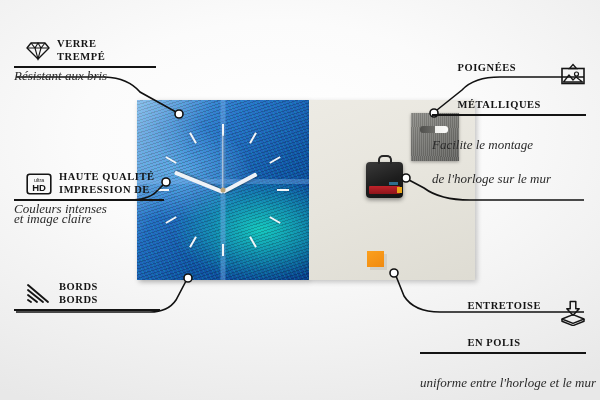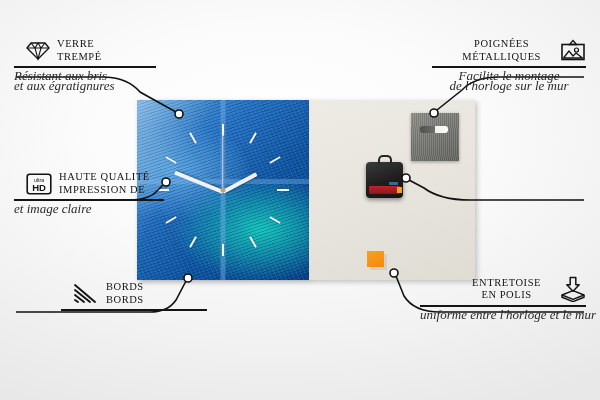--- a/index.html
+++ b/index.html
@@ -128,43 +128,43 @@
   .foam {
     position: absolute; left: 58px; top: 151px;
     width: 17px; height: 16px;
     background: linear-gradient(150deg, #fba01e 0%, #f08a10 100%);
     box-shadow: 3px 3px 0 rgba(0,0,0,.07);
   }
 
   
   .callout { position: absolute; }
   .title {
-    font-weight: normal;
+    font-weight: bold;
     font-size: 10.5px;
     letter-spacing: .55px;
     color: #141414;
     line-height: 12.5px;
     white-space: nowrap;
   }
   .rule { height: 1.5px; background: #141414; margin: 3px 0 3.5px; }
   .sub {
     font-size: 13px; line-height: 10px; color: #2a2a2a; white-space: nowrap; font-style: italic;
   }
   .head { display: flex; align-items: center; gap: 7px; }
   .icon { flex: 0 0 auto; line-height: 0; padding-left: 12px; }
 
   .left  .head { justify-content: flex-start; }
   .left  .title, .left .sub { text-align: left; }
   .right .head { justify-content: flex-end; }
-  .right .title, .right .sub { text-align: center; }
+  .right .title, .right .sub { text-align: left; margin-top: 24px; }
 
   
   #c-verre      { left: 14px;  top: 38px;  width: 142px; }
   #c-impression { left: 14px;  top: 171px; width: 150px; }
-  #c-bords      { left: 14px;  top: 281px; width: 146px; margin-left: 47px; }
+  #c-bords      { left: 14px;  top: 281px; width: 146px; }
   #c-poignees   { left: 432px; top: 38px;  width: 154px; }
   #c-mecanisme  { left: 428px; top: 170px; width: 158px; }
   #c-entretoise { left: 420px; top: 276px; width: 166px; }
 
   svg.lines { position: absolute; inset: 0; width: 600px; height: 400px; pointer-events: none; }
   .lead { fill: none; stroke: #111; stroke-width: 1.6; }
   .dot  { fill: #fff; stroke: #111; stroke-width: 1.6; }
 </style>
 </head>
 <body>
@@ -239,38 +239,38 @@
           <path d="M1 7h22M5 2l4 5 3-5 3 5 4-5M9 7l3 11 3-11" fill="none" stroke="#141414" stroke-width="1.1"></path>
         </svg>
       </span>
       <div>
         <div class="title">VERRE</div>
         <div class="title">TREMPÉ</div>
       </div>
     </div>
     <div class="rule"></div>
     <div class="sub">Résistant aux bris</div>
-    <div class="sub">et aux égratignures</div>
   </div>
 
   <div class="callout left" id="c-impression">
     <div class="head">
       <span class="icon">
         <svg width="26" height="22" viewBox="0 0 26 22">
           <rect x="1.2" y="1.2" width="23.6" height="19.6" rx="2.5" fill="none" stroke="#141414" stroke-width="1.6"></rect>
           <text x="13" y="9" font-family="Liberation Sans, sans-serif" font-size="5.2" text-anchor="middle" fill="#141414">ultra</text>
           <text x="13" y="18" font-family="Liberation Sans, sans-serif" font-size="9.5" font-weight="bold" text-anchor="middle" fill="#141414">HD</text>
         </svg>
       </span>
       <div>
         <div class="title">HAUTE QUALITÉ</div>
         <div class="title">IMPRESSION DE</div>
       </div>
     </div>
     <div class="rule"></div>
+    <div class="sub">Couleurs intenses</div>
     <div class="sub">et image claire</div>
   </div>
 
   <div class="callout left" id="c-bords">
     <div class="head">
       <span class="icon">
         <svg width="26" height="22" viewBox="0 0 26 22">
           <g stroke="#141414" stroke-width="1.9" stroke-linecap="round">
             <line x1="2" y1="2" x2="22" y2="19"></line>
             <line x1="2" y1="7" x2="17" y2="19"></line>

